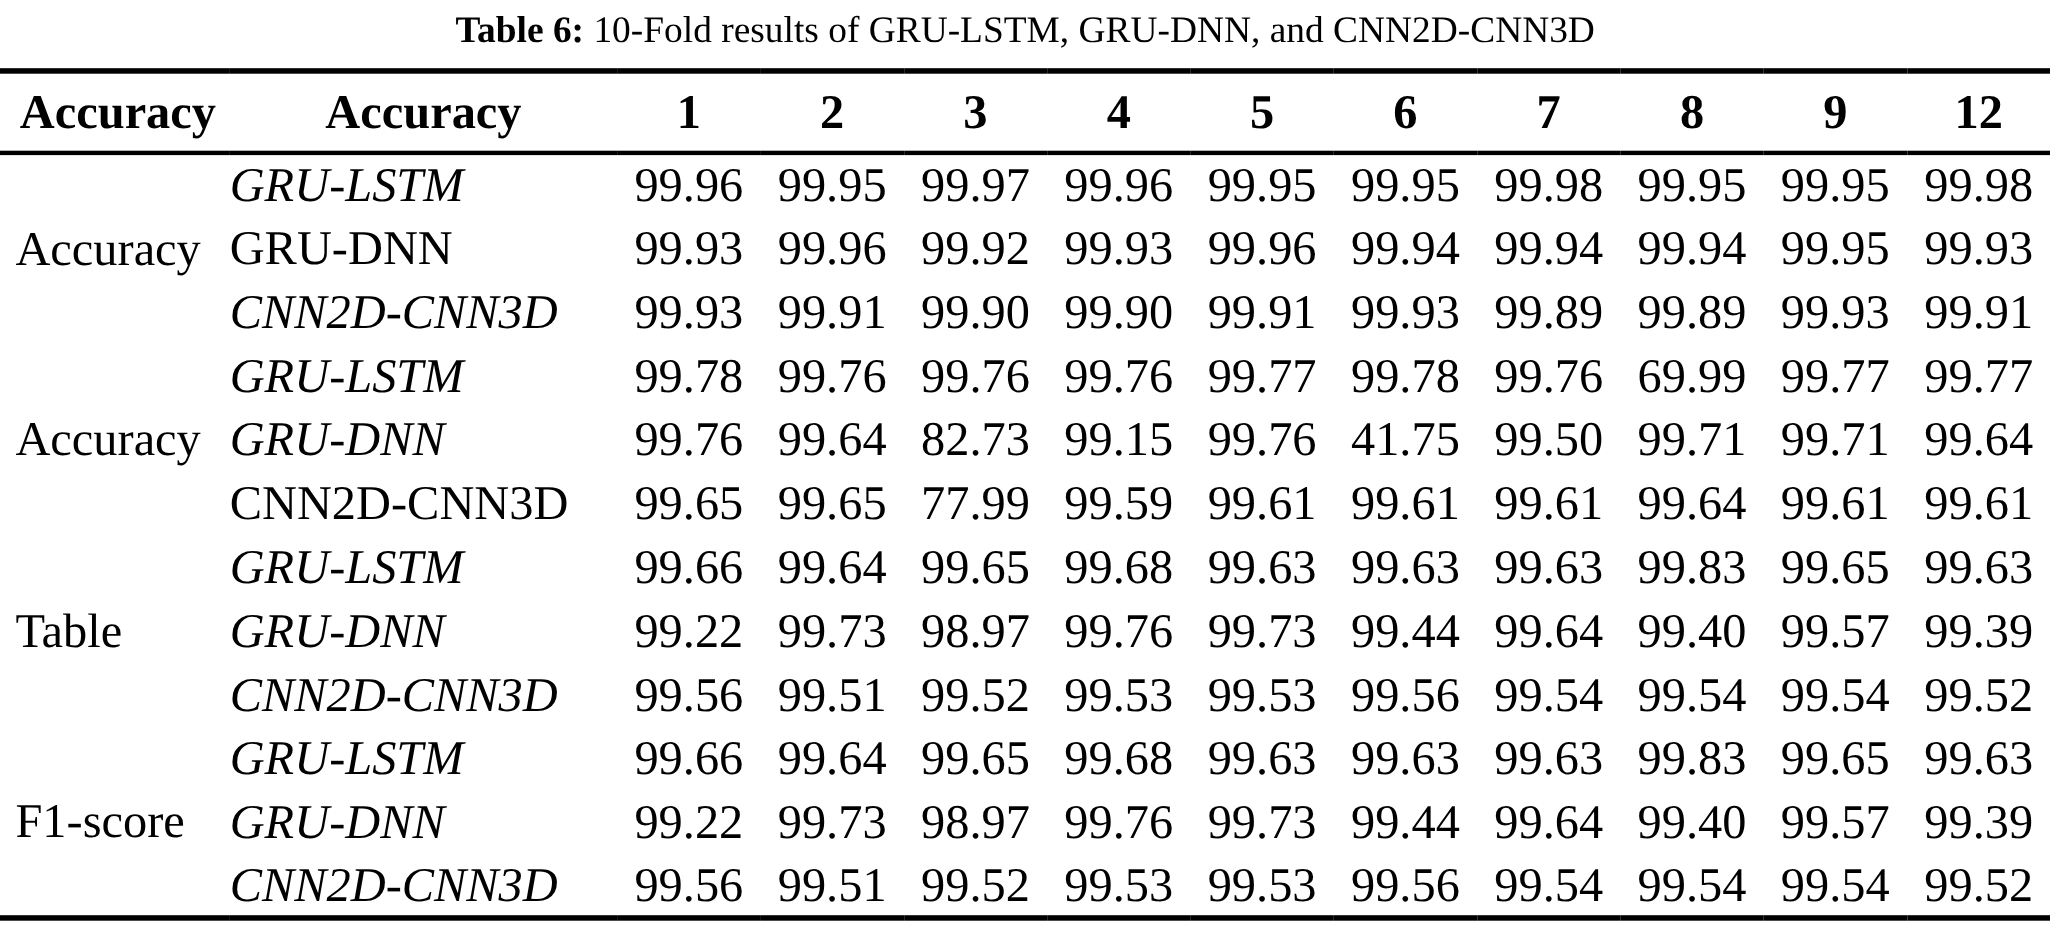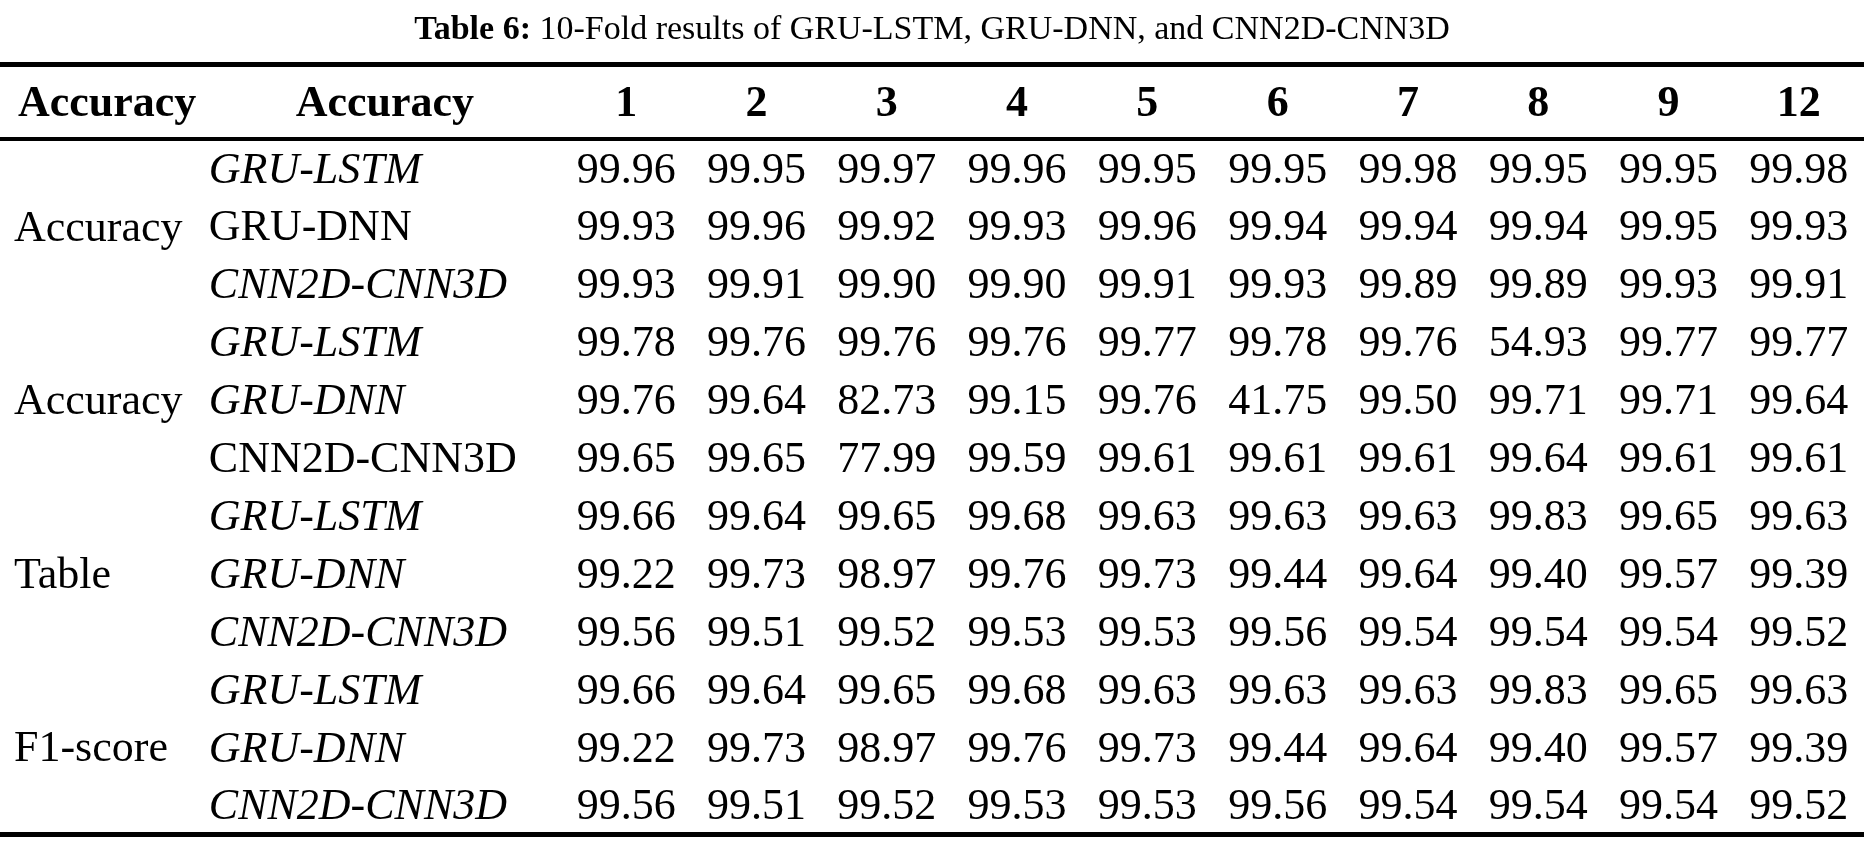--- a/index.html
+++ b/index.html
@@ -157,21 +157,21 @@
         <tr>
           <th class="metric-cell" rowspan="3">Accuracy</th>
           <td class="tech-cell italic">GRU-LSTM</td>
           <td class="val-cell">99.78</td>
           <td class="val-cell">99.76</td>
           <td class="val-cell">99.76</td>
           <td class="val-cell">99.76</td>
           <td class="val-cell">99.77</td>
           <td class="val-cell">99.78</td>
           <td class="val-cell">99.76</td>
-          <td class="val-cell">54.93</td>
+          <td class="val-cell">69.99</td>
           <td class="val-cell">99.77</td>
           <td class="val-cell">99.77</td>
         </tr>
         <tr>
           <td class="tech-cell italic">GRU-DNN</td>
           <td class="val-cell">99.76</td>
           <td class="val-cell">99.64</td>
           <td class="val-cell">82.73</td>
           <td class="val-cell">99.15</td>
           <td class="val-cell">99.76</td>

